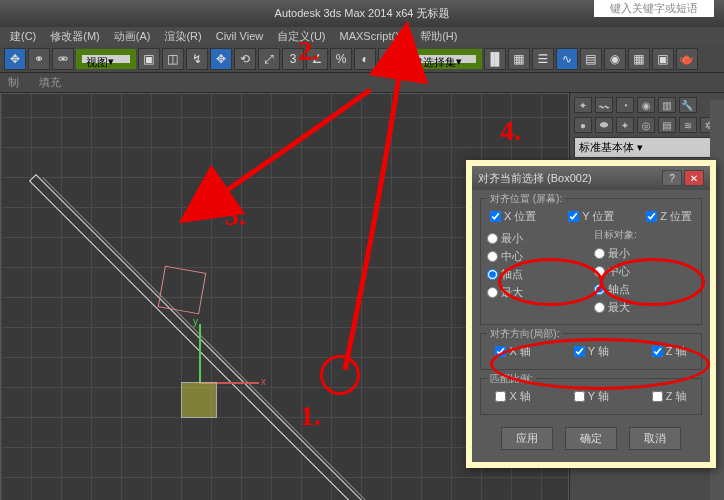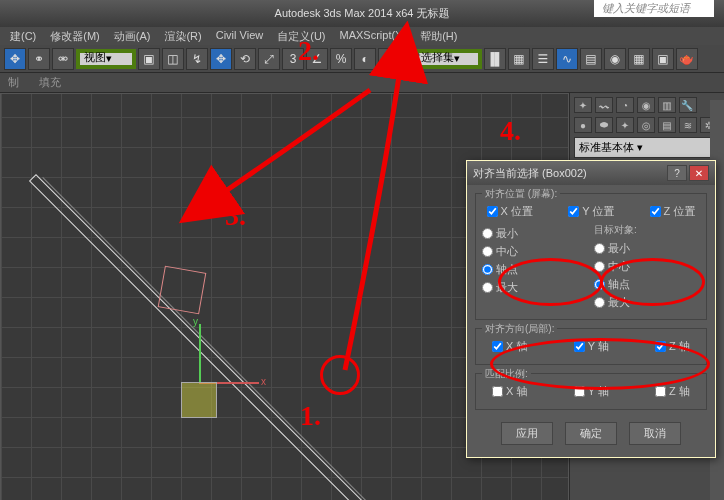--- a/index.html
+++ b/index.html
@@ -1,43 +1,43 @@
 <!DOCTYPE html>
 <html><head>
 <meta charset="utf-8">
 <style>
 * { margin: 0; padding: 0; box-sizing: border-box; font-family: "Microsoft YaHei", Arial, sans-serif; font-size: 11px; }
 body { background: #393939; color: #c0c0c0; width: 724px; height: 500px; overflow: hidden; position: relative; }
 .titlebar { background: linear-gradient(#5a5a5a, #3a3a3a); height: 27px; display: flex; align-items: center; justify-content: center; color: #ddd; font-size: 10px; }
-.menubar { background: #4a4a4a; height: 18px; display: flex; padding: 0 4px; gap: 2px; }
+.menubar { background: #4a4a4a; height: 18px; display: flex; align-items: center; padding: 0 4px; gap: 2px; }
 .menubar span { padding: 2px 6px; color: #ccc; cursor: pointer; }
-.keyword-input { position: absolute; top: 0; right: 10px; background: #fff; color: #888; padding: 1px 8px; font-style: italic; width: 120px; }
+.keyword-input { position: absolute; top: 0; right: 10px; background: #fff; color: #888; padding: 1px 16px; width: 120px; }
 .toolbar { background: #484848; height: 28px; display: flex; align-items: center; padding: 2px 4px; gap: 2px; border-bottom: 1px solid #2a2a2a; }
 .tb-btn { width: 22px; height: 22px; background: #545454; border: 1px solid #333; display: flex; align-items: center; justify-content: center; color: #ddd; cursor: pointer; font-size: 12px; }
 .tb-btn.blue { background: #2a6ab8; }
-.tb-dropdown { background: #d0d0d0; color: #000; height: 20px; padding: 0 4px; border: 4px solid #4d7c0f; display: flex; align-items: flex-end; min-width: 60px; }
+.tb-dropdown { background: #d0d0d0; color: #000; height: 20px; padding: 0 4px; border: 6px solid #4d7c0f; display: flex; align-items: flex-start; min-width: 60px; }
 .toolbar2 { background: #484848; height: 20px; display: flex; align-items: center; padding: 2px 8px; gap: 20px; color: #999; font-size: 11px; border-bottom: 1px solid #2a2a2a; }
 .main { display: flex; height: calc(500px - 84px); }
 .viewport { flex: 1; background: #393939; position: relative; border: 1px solid #555; }
 .grid { position: absolute; inset: 0; background-image: repeating-linear-gradient(0deg, #4a4a4a 0, #4a4a4a 1px, transparent 1px, transparent 30px), repeating-linear-gradient(90deg, #4a4a4a 0, #4a4a4a 1px, transparent 1px, transparent 30px); }
 .axis-y { position: absolute; left: 198px; top: 230px; width: 2px; height: 60px; background: #5c5; }
 .axis-x { position: absolute; left: 198px; top: 288px; width: 60px; height: 2px; background: #c55; }
 .axis-label-y { position: absolute; left: 192px; top: 222px; color: #5c5; font-size: 10px; }
 .axis-label-x { position: absolute; left: 260px; top: 282px; color: #c55; font-size: 10px; }
 .box-sel { position: absolute; left: 180px; top: 288px; width: 36px; height: 36px; border: 1px solid #aaa; background: rgba(200,200,60,0.5); }
 .diag-line { position: absolute; left: 35px; top: 80px; width: 480px; height: 10px; border: 1px solid #ddd; transform: rotate(45deg); transform-origin: left top; }
 .diag-line2 { position: absolute; left: 42px; top: 83px; width: 480px; height: 1px; background: #888; transform: rotate(45deg); transform-origin: left top; }
 .sel-box { position: absolute; left: 160px; top: 175px; width: 42px; height: 42px; border: 1px solid #d88; transform: rotate(10deg); }
 .sidepanel { width: 155px; background: #4a4a4a; border-left: 1px solid #2a2a2a; padding: 4px; }
 .sp-row { display: flex; gap: 3px; margin-bottom: 4px; }
 .sp-icon { width: 18px; height: 16px; background: #555; border: 1px solid #333; cursor: pointer; display: flex; align-items: center; justify-content: center; font-size: 10px; }
 .sp-dropdown { background: #ccc; color: #000; padding: 2px 4px; width: 100%; border: 1px solid #333; }
 .sp-scroll { position: absolute; right: 0; top: 100px; bottom: 0; width: 14px; background: #555; }
 
-.dialog { position: absolute; left: 466px; top: 160px; width: 250px; background: #5a5a5a; border: 1px solid #fef9c3; box-shadow: 2px 2px 8px rgba(0,0,0,0.5); }
+.dialog { position: absolute; left: 466px; top: 160px; width: 250px; background: #5a5a5a; border: 6px solid #fef9c3; box-shadow: 2px 2px 8px rgba(0,0,0,0.5); }
 .dlg-title { background: linear-gradient(#6a6a6a, #4a4a4a); height: 24px; display: flex; align-items: center; padding: 0 6px; color: #ddd; justify-content: space-between; }
 .dlg-close { display: flex; gap: 2px; }
 .dlg-close span { width: 20px; height: 16px; background: #666; border: 1px solid #444; display: flex; align-items: center; justify-content: center; cursor: pointer; font-size: 10px; }
 .dlg-close .x { background: #c44; color: #fff; }
 .dlg-body { padding: 8px; }
 .fieldset { border: 1px solid #444; padding: 6px; margin-bottom: 8px; position: relative; }
 .fs-title { position: absolute; top: -7px; left: 6px; background: #5a5a5a; padding: 0 3px; color: #bbb; font-size: 10px; }
 .chk-row { display: flex; gap: 26px; margin: 4px 0; justify-content: space-around; }
 .chk { display: flex; align-items: center; gap: 3px; color: #ccc; cursor: pointer; }
 .chk input { width: 11px; height: 11px; }

